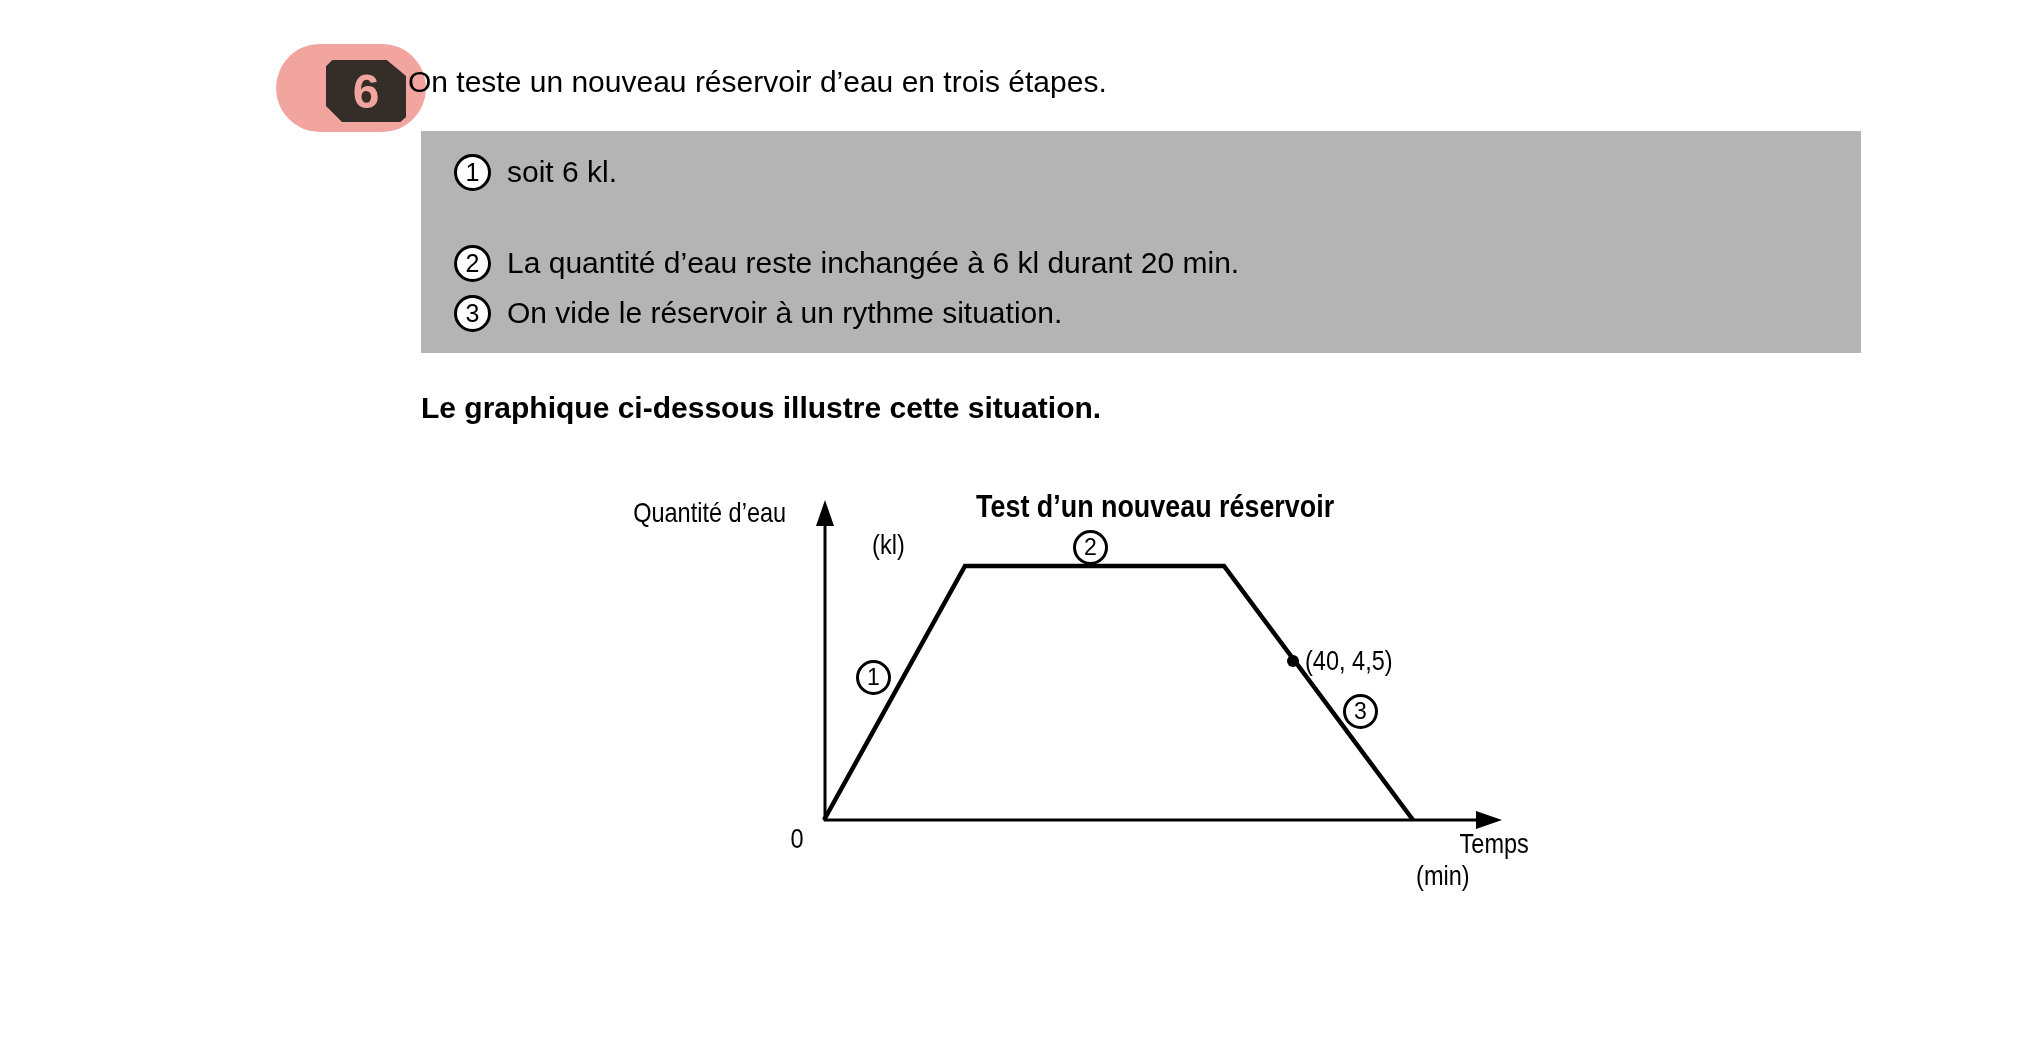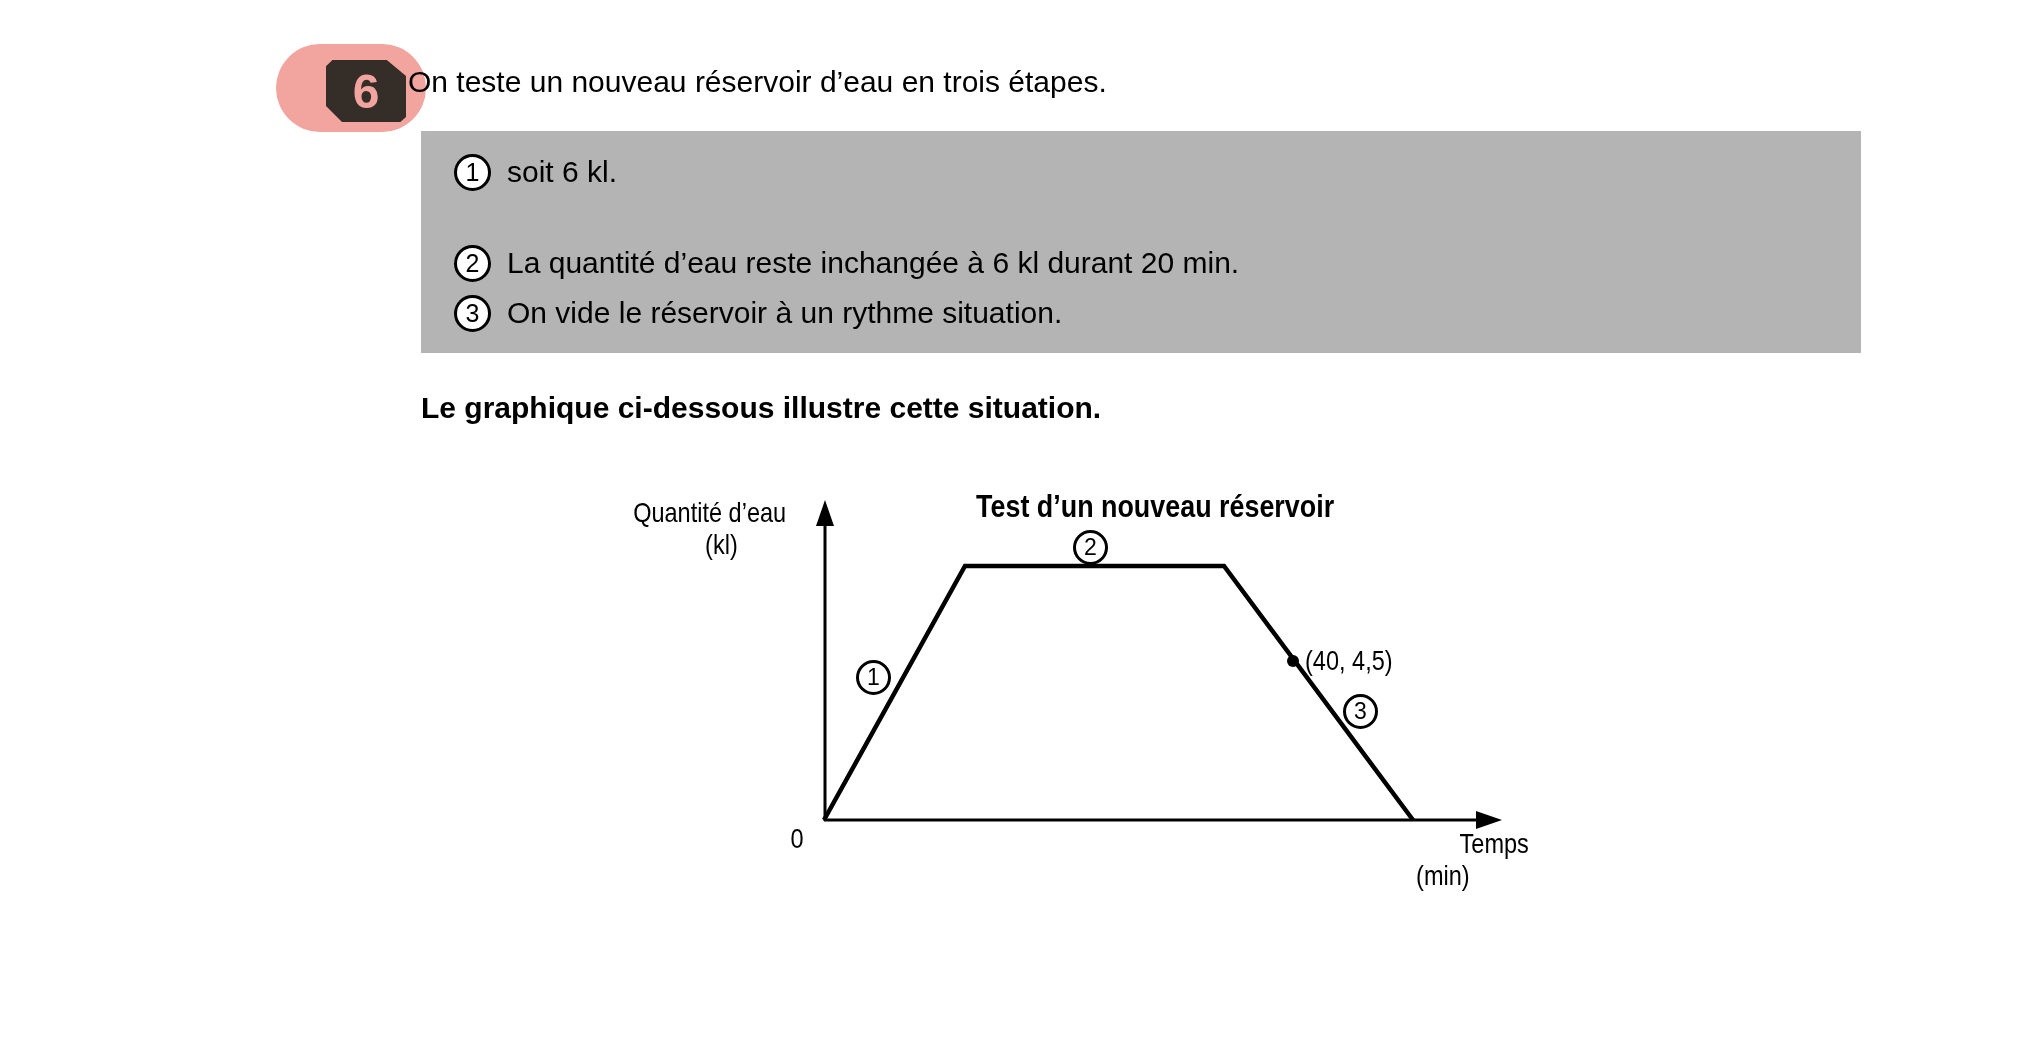--- a/index.html
+++ b/index.html
@@ -59,21 +59,21 @@
 
   
   .gtext { font-size: 28px; line-height: 32px; white-space: nowrap; }
   .sqL { display: inline-block; transform: scaleX(0.84); transform-origin: 0 50%; }
   .sqC { display: inline-block; transform: scaleX(0.84); transform-origin: 50% 50%; }
   .sqR { display: inline-block; transform: scaleX(0.84); transform-origin: 100% 50%; }
 
   .gtitle   { left: 905px;  top: 452px; width: 500px; text-align: center;
               font-size: 32px; font-weight: bold; margin-top: 36px; }
   .ylabel-1 { left: 486px;  top: 497px; width: 300px; text-align: right; }
-  .ylabel-2 { left: 571px;  top: 529px; width: 300px; text-align: center; }
+  .ylabel-2 { left: 608px;  top: 529px; width: 300px; text-align: right; }
   .origin0  { left: 770px;  top: 823px; width: 34px;  text-align: right; }
   .xlabel-1 { left: 1411px; top: 828px; width: 124px; text-align: right; }
   .xlabel-2 { left: 1411px; top: 860px; width: 124px; }
   .ptlabel  { left: 1305px; top: 644px; line-height: 34px; }
 
   .gmark {
     box-sizing: border-box;
     width: 35px; height: 35px;
     border: 3px solid #000; border-radius: 50%;
     background: #ffffff;

